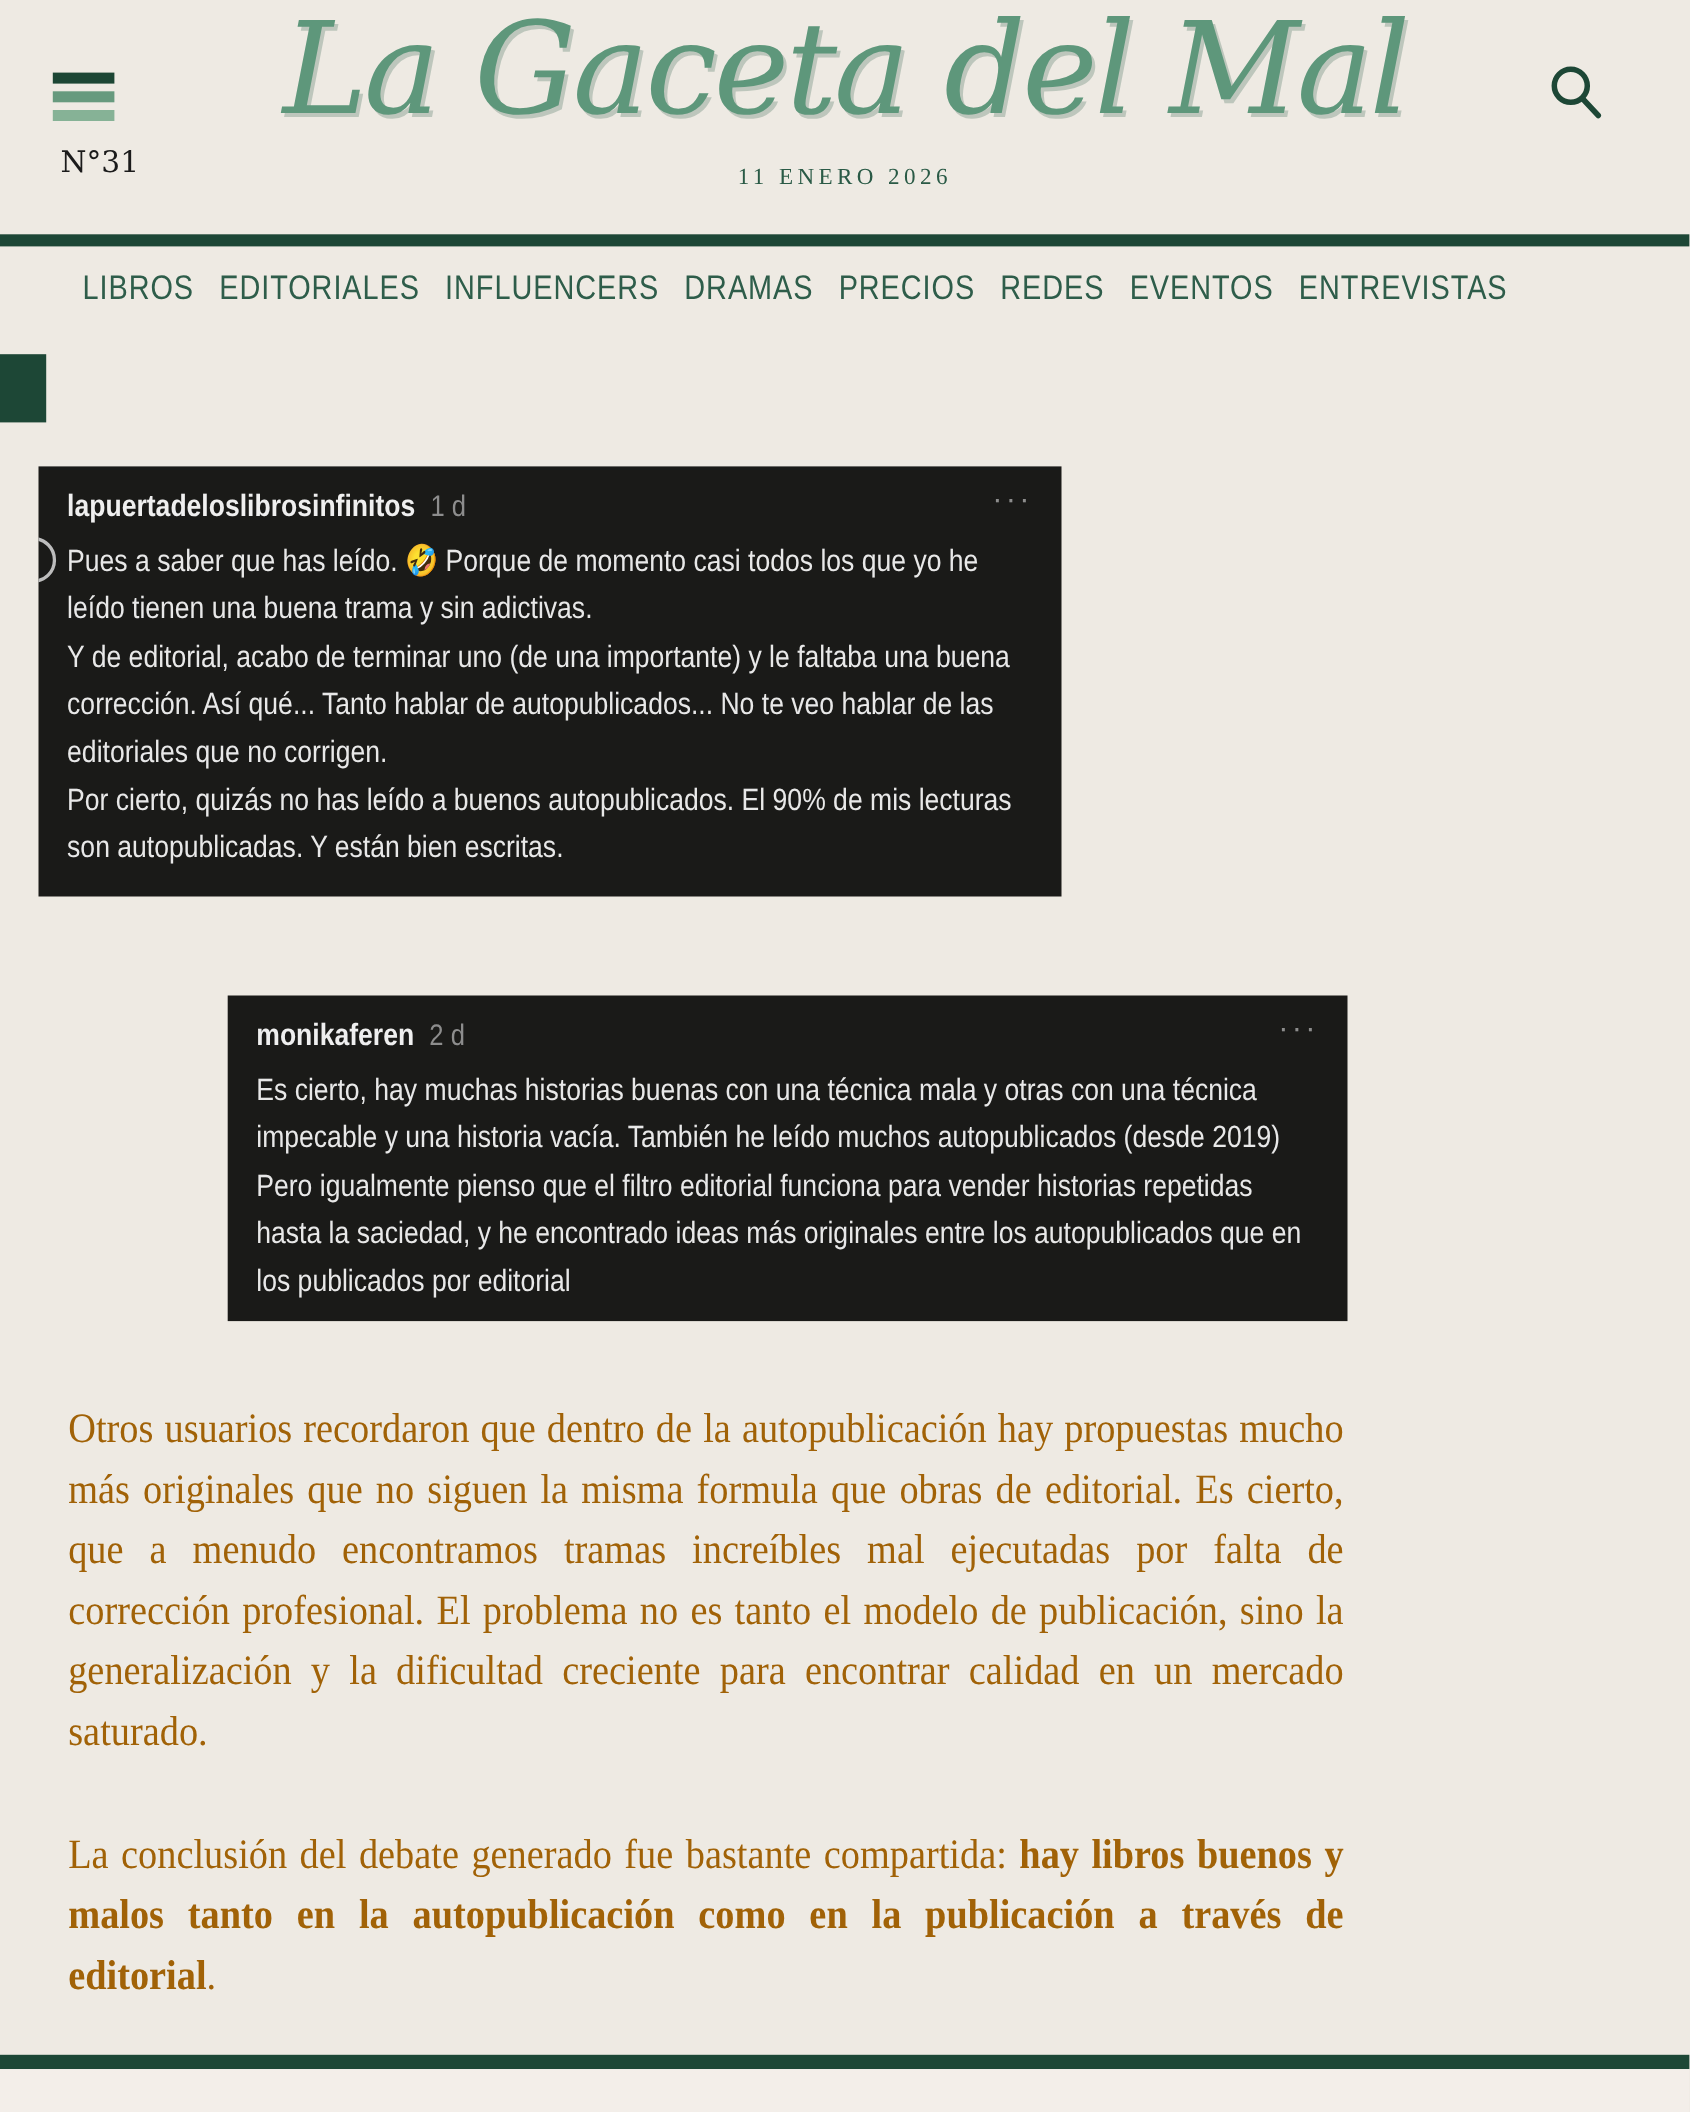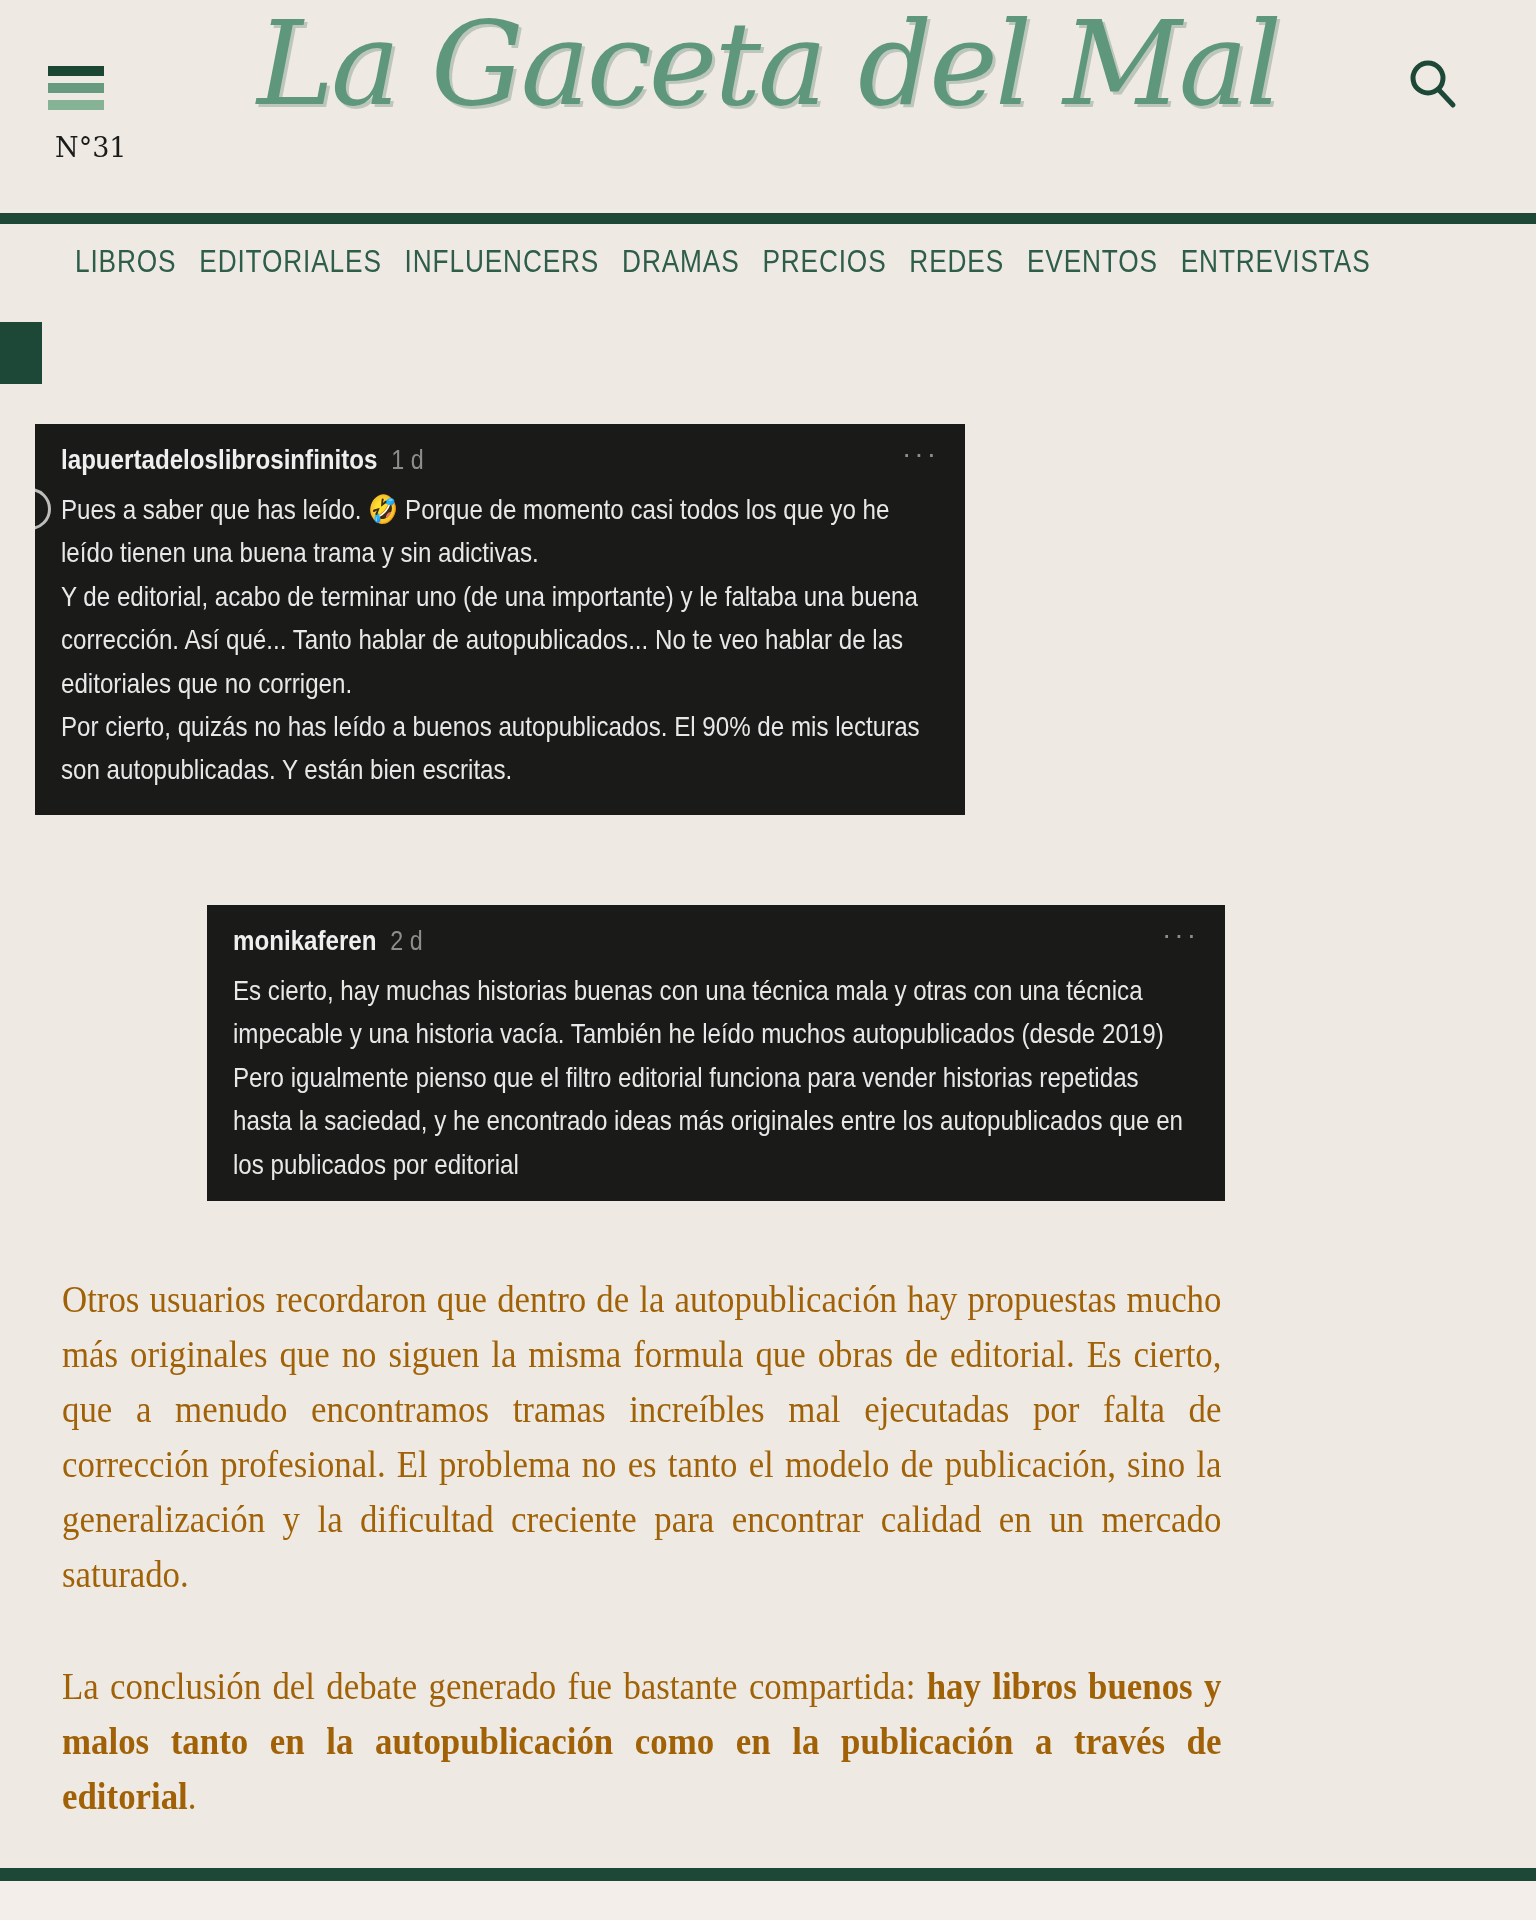--- a/index.html
+++ b/index.html
@@ -120,20 +120,21 @@
 
 <div class="header">
   <div class="menu-btn">
     <div class="bar bar1"></div>
     <div class="bar bar2"></div>
     <div class="bar bar3"></div>
   </div>
   <div class="issue-no">N°31</div>
 
   <div class="logo">La Gaceta del Mal</div>
+  <div class="date-line">11  ENERO  2026</div>
 
   <div class="search-btn">
     <svg width="54" height="54" viewBox="0 0 54 54">
       <circle cx="22" cy="20" r="15" fill="none" stroke="#1d4736" stroke-width="5"></circle>
       <line x1="33" y1="32" x2="47" y2="47" stroke="#1d4736" stroke-width="5" stroke-linecap="round"></line>
     </svg>
   </div>
 </div>
 
 <div class="rule"></div>

